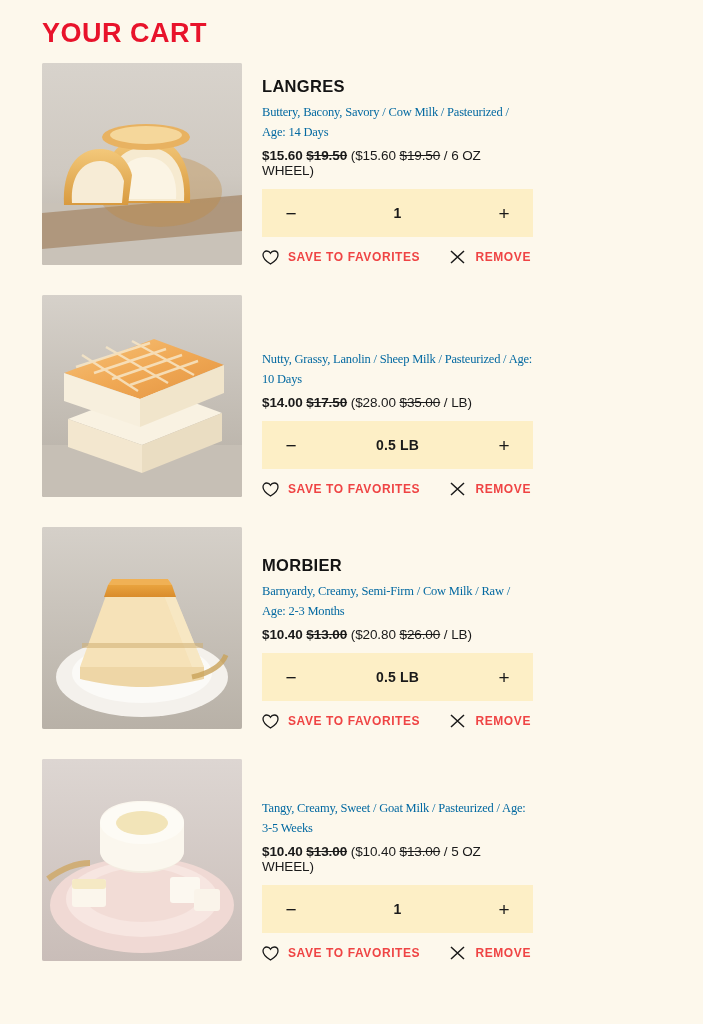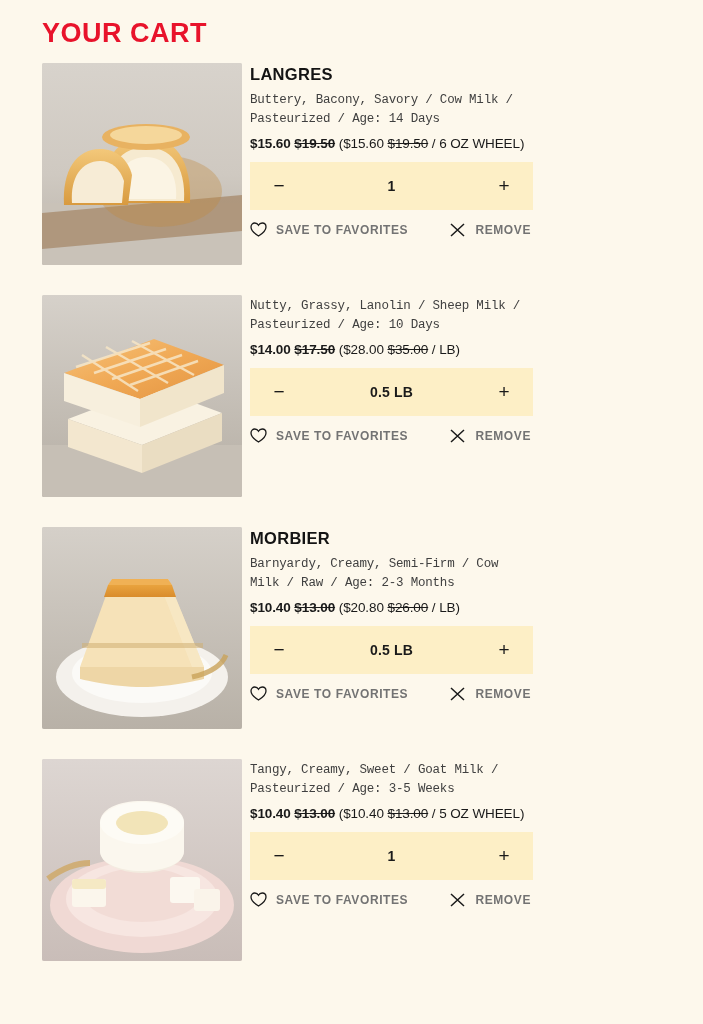--- a/index.html
+++ b/index.html
@@ -21,22 +21,23 @@
     font-weight: bold;
     color: #e8132b;
     letter-spacing: 0.5px;
     padding: 18px 0 14px 42px;
   }
   .cart-list {
     padding: 0 60px 0 42px;
   }
   .cart-item {
     display: flex;
-    gap: 8px;
+    gap: 20px;
     margin-bottom: 30px;
+    align-items: flex-end;
   }
   .item-thumb {
     width: 200px;
     height: 202px;
     flex: 0 0 200px;
     border-radius: 2px;
     overflow: hidden;
     position: relative;
     background: #d9d4cd;
   }
@@ -48,24 +49,24 @@
   }
   .item-name {
     font-size: 16.5px;
     font-weight: bold;
     letter-spacing: 0.3px;
     color: #141414;
     margin-bottom: 7px;
     text-transform: uppercase;
   }
   .item-desc {
-    font-family: Liberation Mono, monospace;
+    font-family: Liberation Serif, serif;
     font-size: 12.5px;
     line-height: 1.55;
-    color: #404040;
+    color: #0369a1;
     letter-spacing: -0.2px;
     margin-bottom: 6px;
   }
   .price-row {
     font-size: 13.5px;
     color: #1a1a1a;
     margin-bottom: 11px;
     letter-spacing: -0.1px;
   }
   .price-now { font-weight: bold; }
@@ -111,21 +112,21 @@
     gap: 9px;
     cursor: pointer;
     background: none;
     border: none;
     padding: 0;
   }
   .action-label {
     font-size: 12px;
     font-weight: bold;
     letter-spacing: 0.6px;
-    color: #737373;
+    color: #ef4444;
   }
   .icon { display: inline-flex; align-items: center; justify-content: center; }
   .icon svg { display: block; }
 </style>
 </head>
 <body>
 
 <div class="page">
 
   <h1 class="page-title">YOUR CART</h1>

